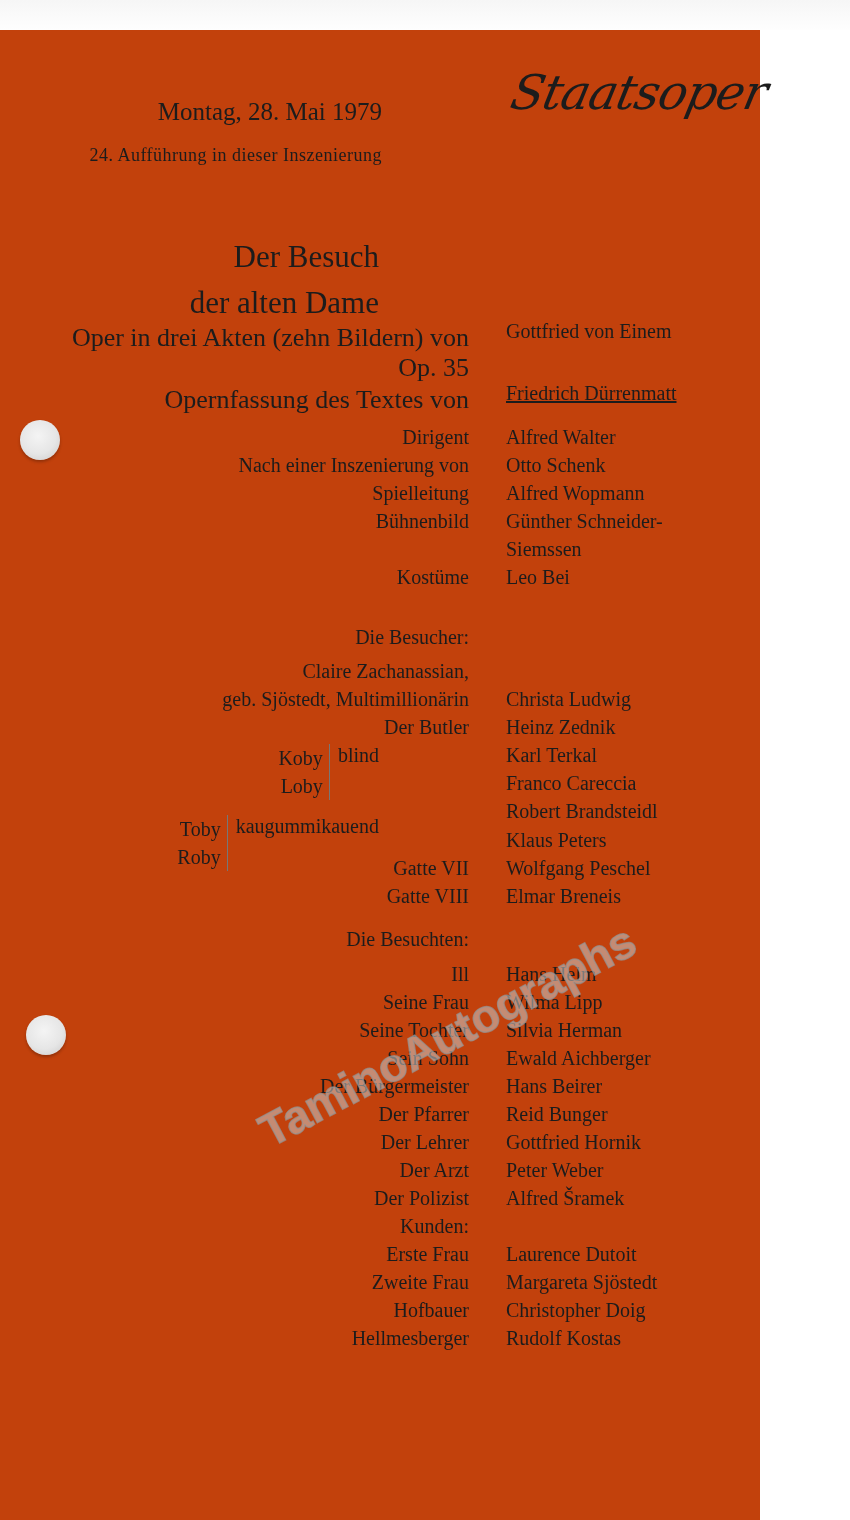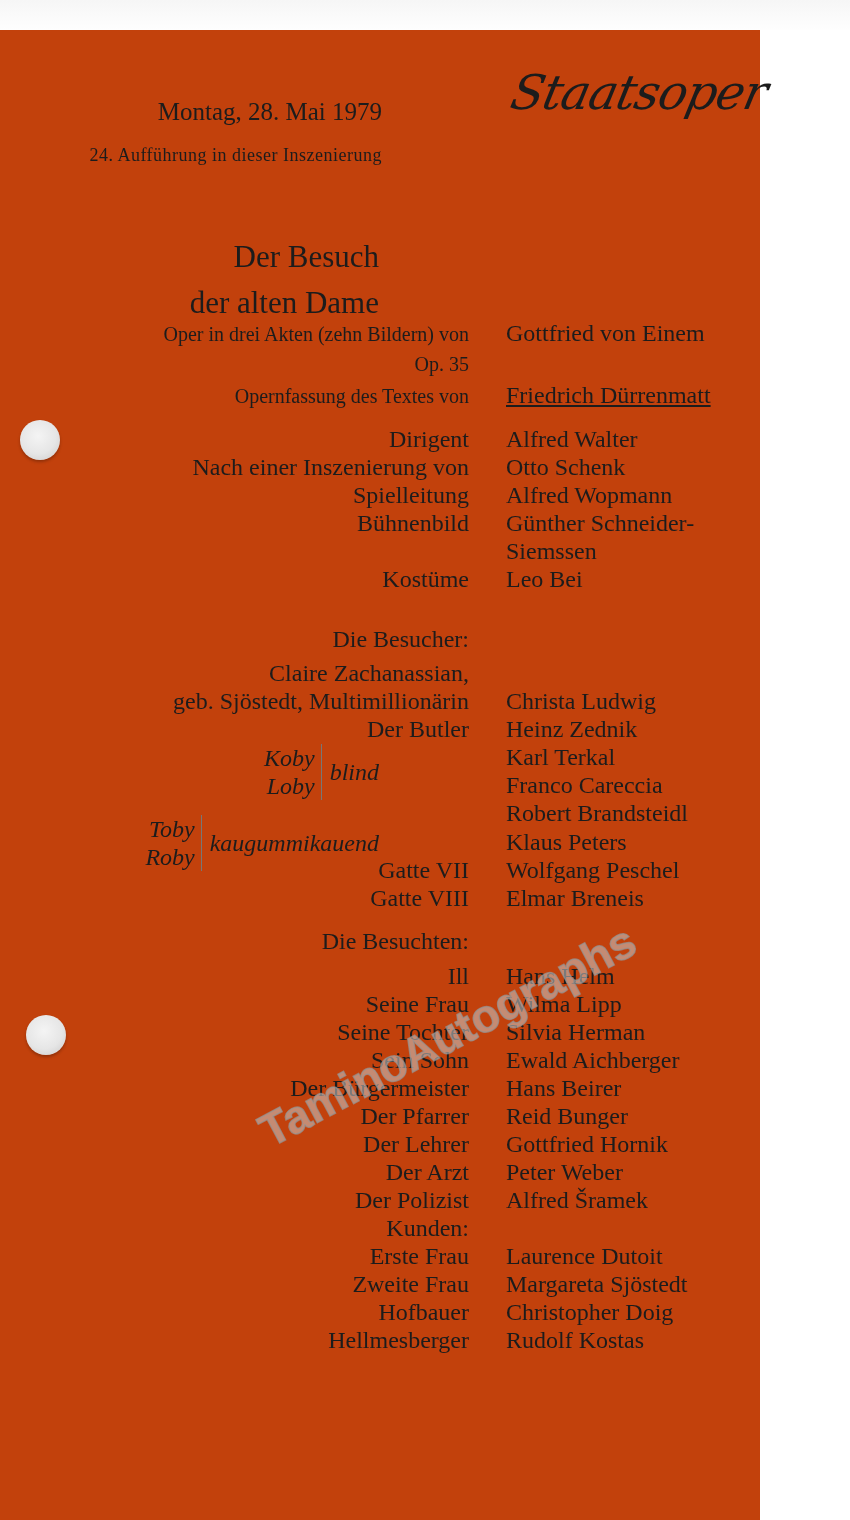--- a/index.html
+++ b/index.html
@@ -78,27 +78,26 @@
     }
     .lbl {
       position: absolute;
       right: 381px;
       text-align: right;
     }
     .val {
       position: absolute;
       left: 506px;
     }
-    .s20 { font-size: 20px; }
-    .s24 { font-size: 24px; }
+    .s20 { font-size: 26px; }
+    .s24 { font-size: 20px; }
     .brace-group {
       position: absolute;
       display: flex;
-      align-items: center;
-      font-style: italic;
+      align-items: flex-start;
     }
     .brace-names {
       display: flex;
       flex-direction: column;
       text-align: right;
       line-height: 28px;
     }
     .brace-line {
       width: 1px;
       background: #777;

